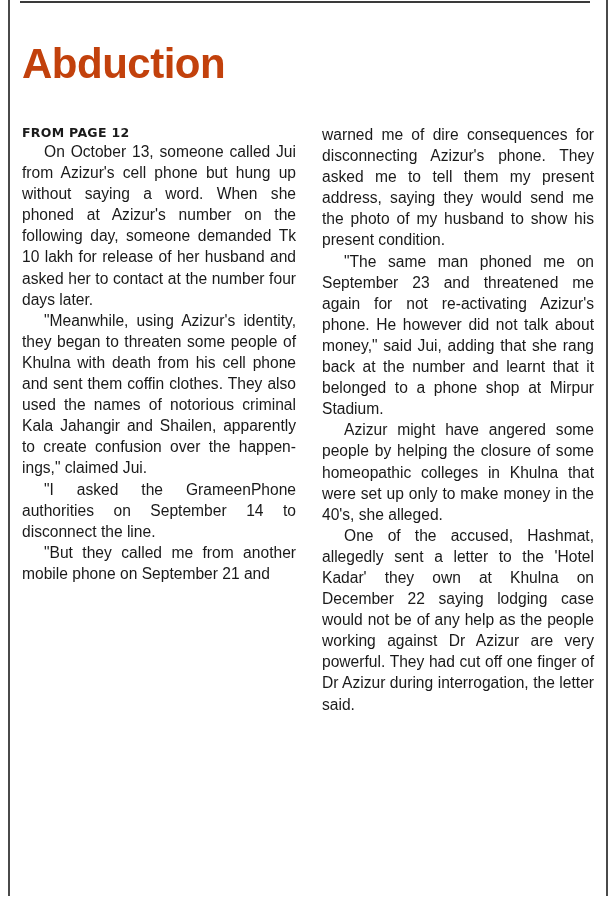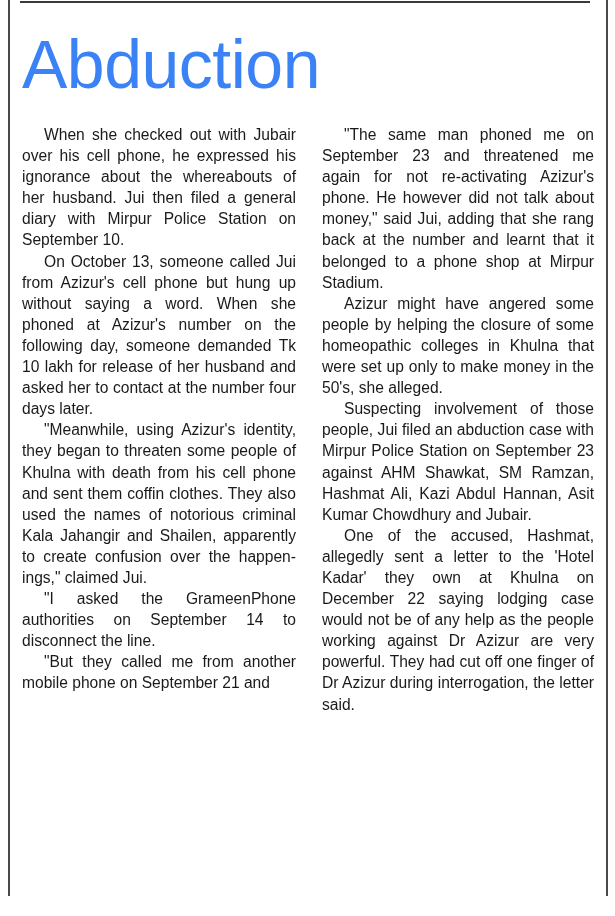--- a/index.html
+++ b/index.html
@@ -5,22 +5,22 @@
     html, body { margin: 0; padding: 0; background: #ffffff; }
     body {
       width: 615px; height: 916px; position: relative; overflow: hidden;
       font-family: "Liberation Sans", sans-serif; color: #1a1a1a;
     }
     .rule-top { position: absolute; left: 20px; top: 1px; width: 570px; height: 2px; background: #3a3a3a; }
     .rule-left { position: absolute; left: 8px; top: 0; width: 2px; height: 896px; background: #4a4a4a; }
     .rule-right { position: absolute; left: 606px; top: 0; width: 2px; height: 896px; background: #4a4a4a; }
     .headline {
       position: absolute; left: 22px; top: 26px;
-      font-size: 68px; line-height: 76px; font-weight: normal; letter-spacing: -0.5px;
-      color: #3b82f6; margin: 0;
+      font-size: 42px; line-height: 76px; font-weight: bold; letter-spacing: -0.5px;
+      color: #c2410c; margin: 0;
     }
     .col {
       position: absolute; top: 124px; width: 274px;
       font-size: 15.6px; line-height: 21.1px; text-align: justify;
       hyphens: manual;
     }
     .col-left { left: 22px; }
     .col-right { left: 322px; width: 272px; }
     .col p { margin: 0; text-indent: 22px; }
     .col p.first { text-indent: 0; }
@@ -29,25 +29,25 @@
 </head>
 <body>
 
 <div class="rule-top"></div>
 <div class="rule-left"></div>
 <div class="rule-right"></div>
 
 <h1 class="headline">Abduction</h1>
 
 <div class="col col-left">
-  <p>When she checked out with Jubair over his cell phone, he expressed his ignorance about the whereabouts of her husband. Jui then filed a general diary with Mirpur Police Station on September 10.</p>
+  <span class="kicker">FROM PAGE 12</span>
   <p>On October 13, someone called Jui from Azizur's cell phone but hung up without saying a word. When she phoned at Azizur's number on the following day, someone demanded Tk 10 lakh for release of her husband and asked her to con­tact at the number four days later.</p>
   <p>"Meanwhile, using Azizur's identity, they began to threaten some people of Khulna with death from his cell phone and sent them coffin clothes. They also used the names of notorious criminal Kala Jahangir and Shailen, apparently to create confusion over the happen­ings," claimed Jui.</p>
   <p>"I asked the GrameenPhone authorities on September 14 to disconnect the line.</p>
   <p>"But they called me from another mobile phone on September 21 and</p>
 </div>
 
 <div class="col col-right">
+  <p class="first">warned me of dire consequences for disconnecting Azizur's phone. They asked me to tell them my present address, saying they would send me the photo of my husband to show his present condition.</p>
   <p>"The same man phoned me on September 23 and threatened me again for not re-activating Azizur's phone. He however did not talk about money," said Jui, adding that she rang back at the number and learnt that it belonged to a phone shop at Mirpur Stadium.</p>
-  <p>Azizur might have angered some people by helping the closure of some homeopathic colleges in Khulna that were set up only to make money in the 50's, she alleged.</p>
-  <p>Suspecting involvement of those people, Jui filed an abduction case with Mirpur Police Station on September 23 against AHM Shawkat, SM Ramzan, Hashmat Ali, Kazi Abdul Hannan, Asit Kumar Chowdhury and Jubair.</p>
+  <p>Azizur might have angered some people by helping the closure of some homeopathic colleges in Khulna that were set up only to make money in the 40's, she alleged.</p>
   <p>One of the accused, Hashmat, allegedly sent a letter to the 'Hotel Kadar' they own at Khulna on December 22 saying lodging case would not be of any help as the people working against Dr Azizur are very powerful. They had cut off one finger of Dr Azizur during interroga­tion, the letter said.</p>
 </div>
 
 </body></html>

